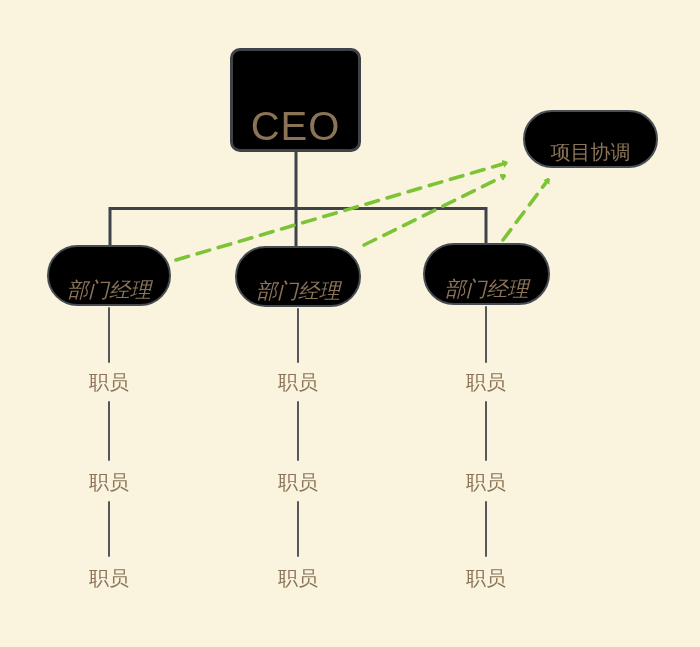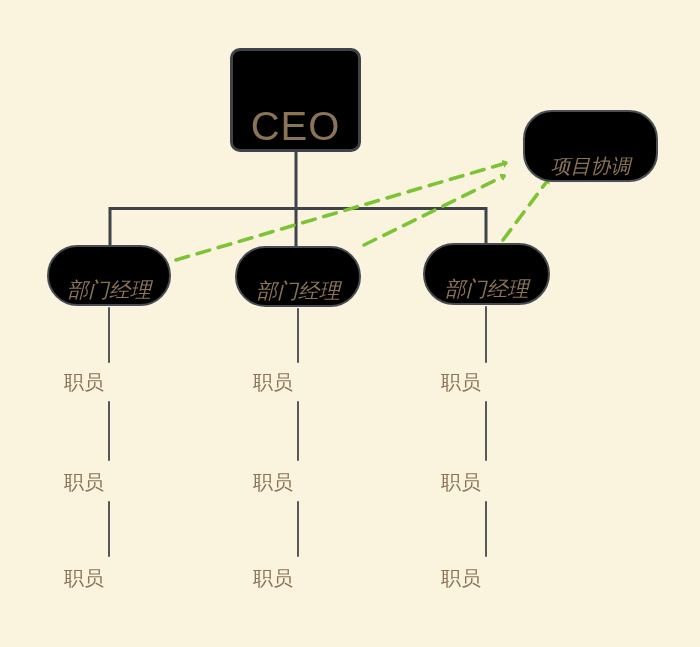--- a/index.html
+++ b/index.html
@@ -45,31 +45,31 @@
     border: 2px solid #464b51;
     border-radius: 31px;
     font-size: 21px;
     font-style: italic;
   }
   .node-manager-1 { left: 47px;  top: 245px; width: 124px; height: 61px; }
   .node-manager-2 { left: 235px; top: 246px; width: 126px; height: 61px; }
   .node-manager-3 { left: 423px; top: 243px; width: 127px; height: 62px; }
   .node-project {
     left: 523px; top: 110px;
-    width: 135px; height: 72px;
+    width: 135px; height: 58px;
     border: 2px solid #4a4f55;
     border-radius: 29px;
     font-size: 20px;
-    font-style: italic;
   }
   .staff-label {
     position: absolute;
     width: 90px;
     height: 26px;
     line-height: 26px;
+    text-align: center;
     color: #8b7357;
     font-size: 20px;
     white-space: nowrap;
   }
   .staff-c1 { left: 64px;  }
   .staff-c2 { left: 253px; }
   .staff-c3 { left: 441px; }
   .staff-r1 { top: 369px; }
   .staff-r2 { top: 469px; }
   .staff-r3 { top: 565px; }

